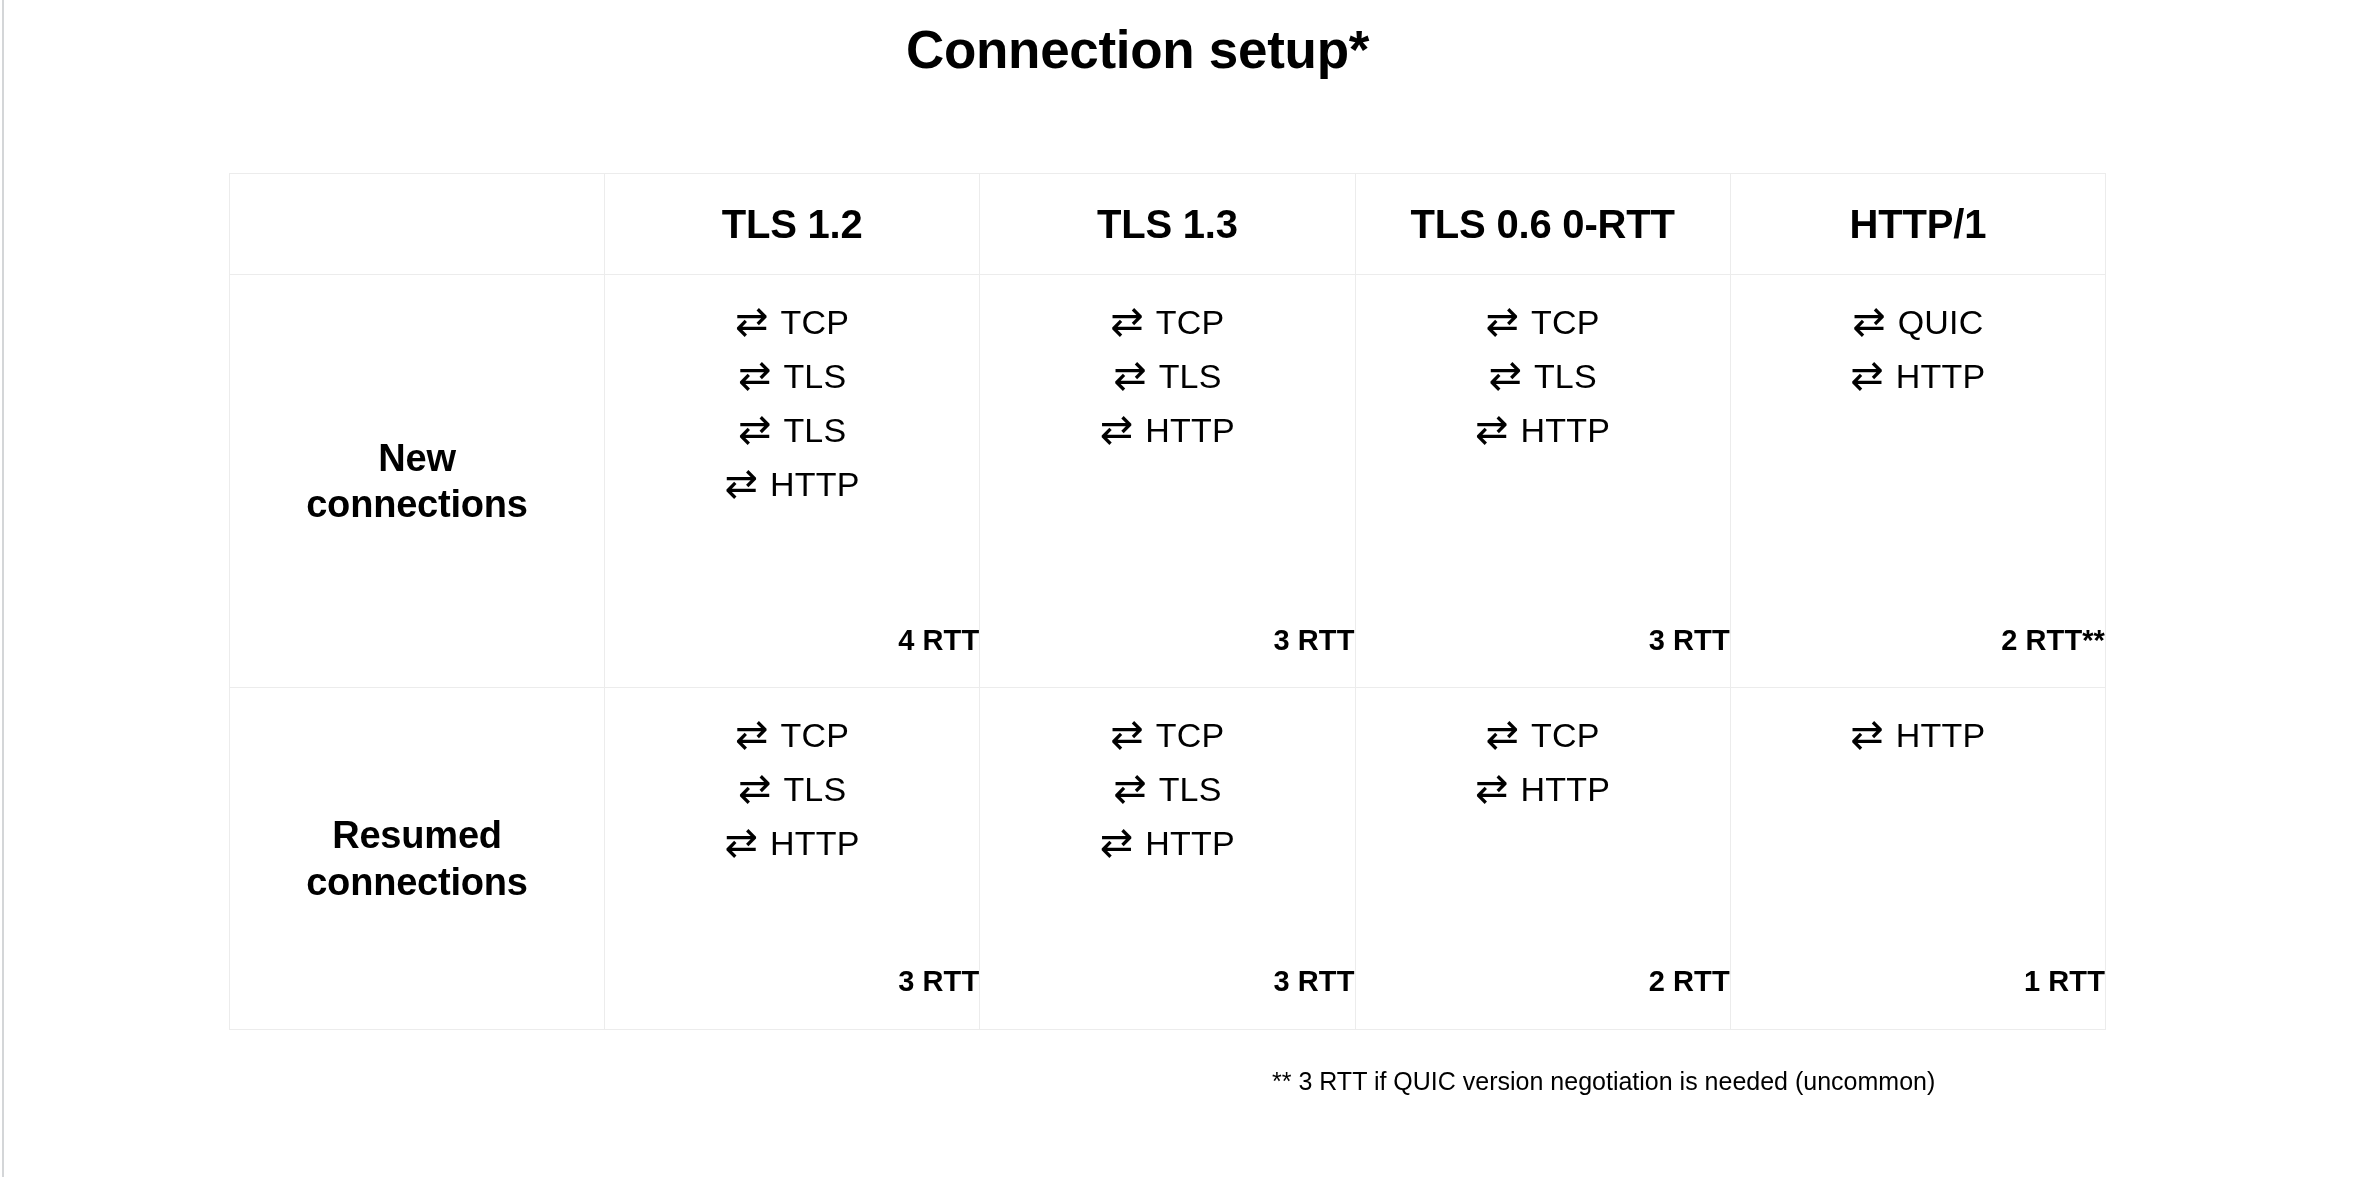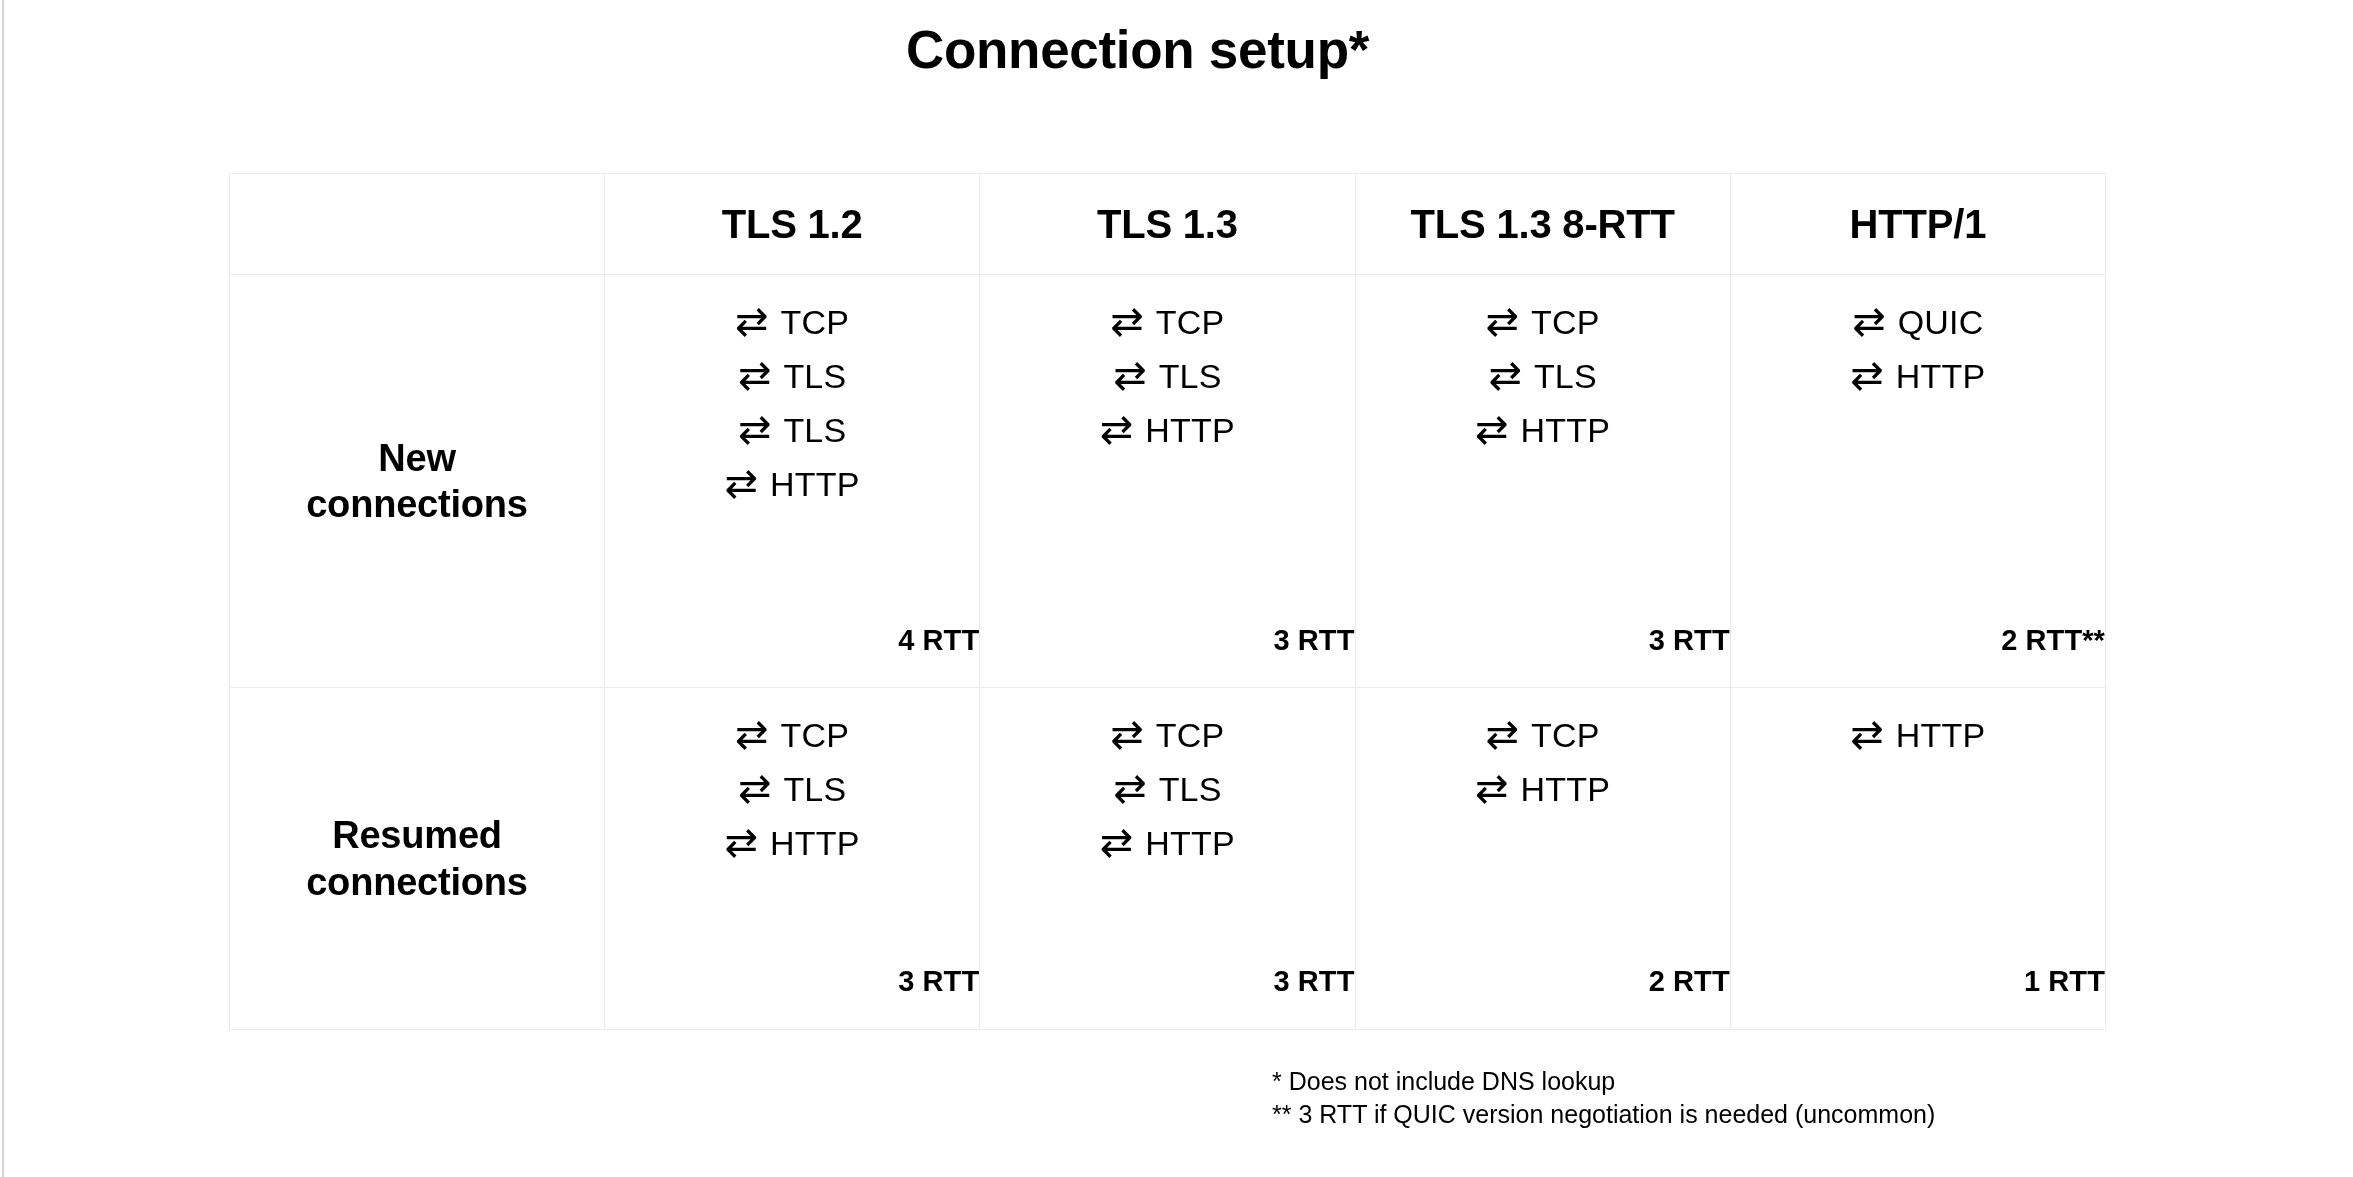--- a/index.html
+++ b/index.html
@@ -156,21 +156,21 @@
     <col class="c-col">
     <col class="c-col">
     <col class="c-col">
     <col class="c-col">
   </colgroup>
   <thead>
     <tr class="hdr-row">
       <th class="hdr-blank"></th>
       <th class="col-header">TLS 1.2</th>
       <th class="col-header">TLS 1.3</th>
-      <th class="col-header">TLS 1.3 8-RTT</th>
+      <th class="col-header">TLS 0.6 0-RTT</th>
       <th class="col-header">HTTP/1</th>
     </tr>
   </thead>
   <tbody>
     <tr class="row-new">
       <td class="row-label">
         <div>New</div>
         <div>connections</div>
       </td>
       <td>
@@ -318,15 +318,14 @@
             </div>
           </div>
           <div class="rtt">1 RTT</div>
         </div>
       </td>
     </tr>
   </tbody>
 </table>
 
 <div class="footnotes">
-  <div class="footnote">* Does not include DNS lookup</div>
   <div class="footnote">** 3 RTT if QUIC version negotiation is needed (uncommon)</div>
 </div>
 
 </body></html>

